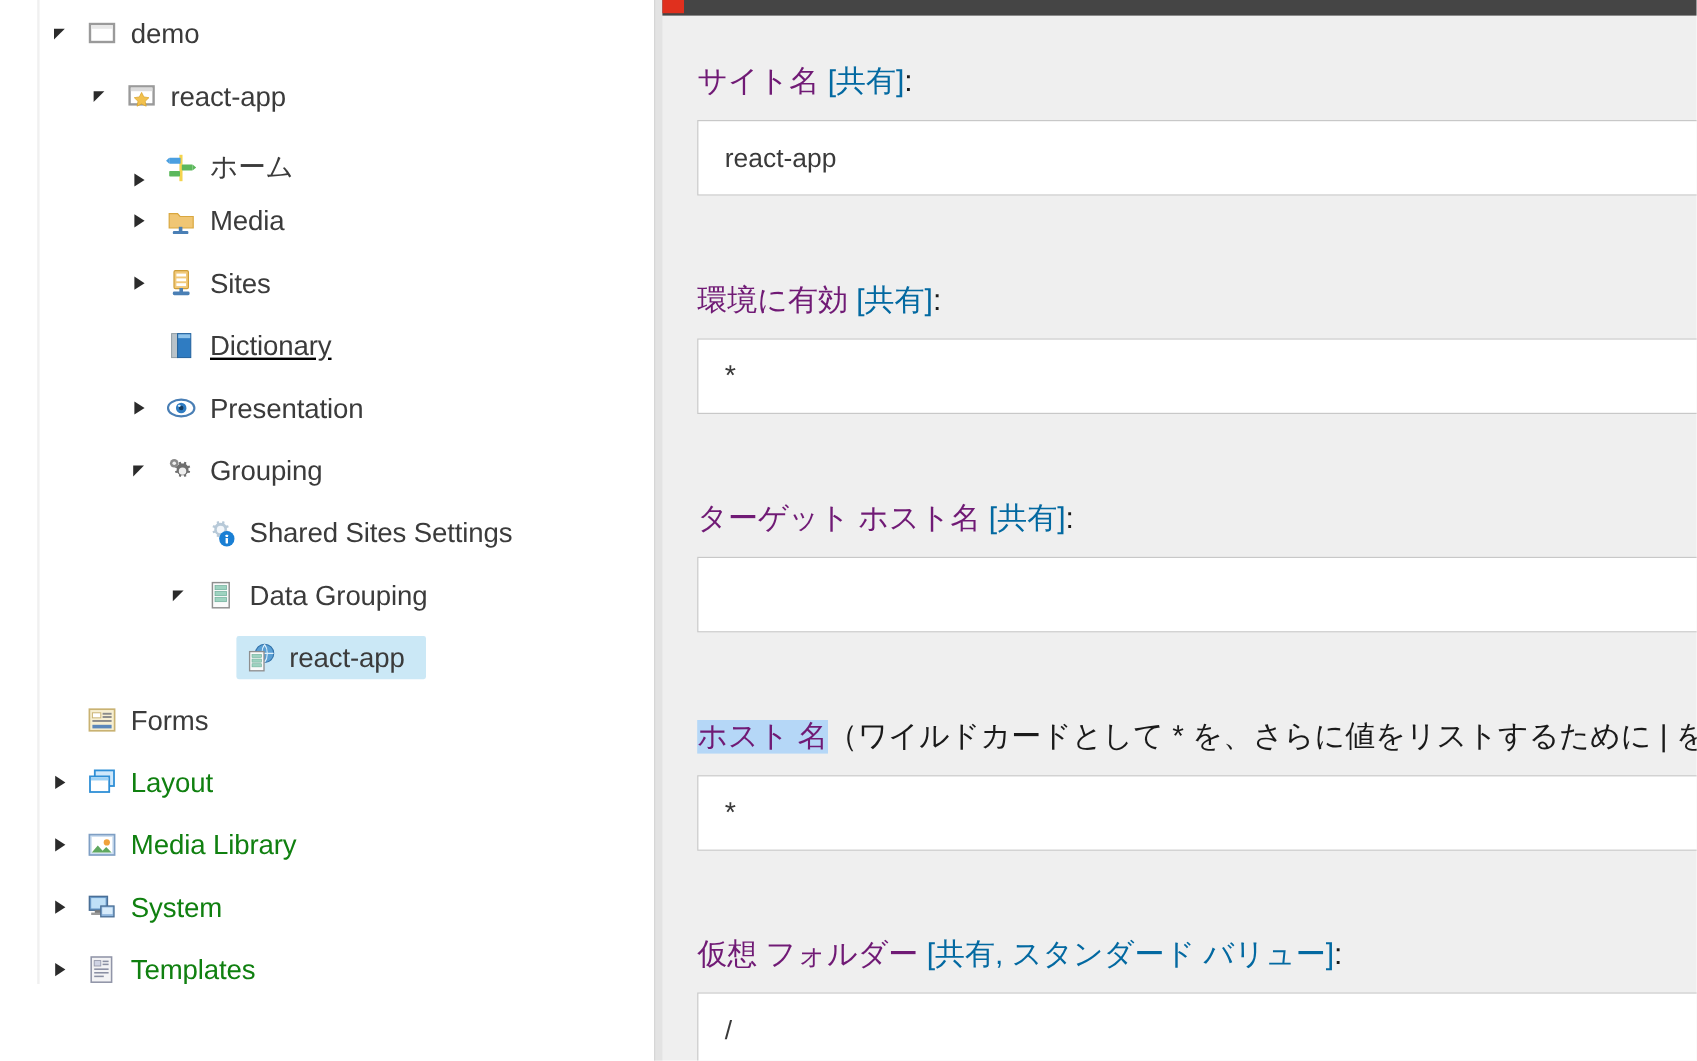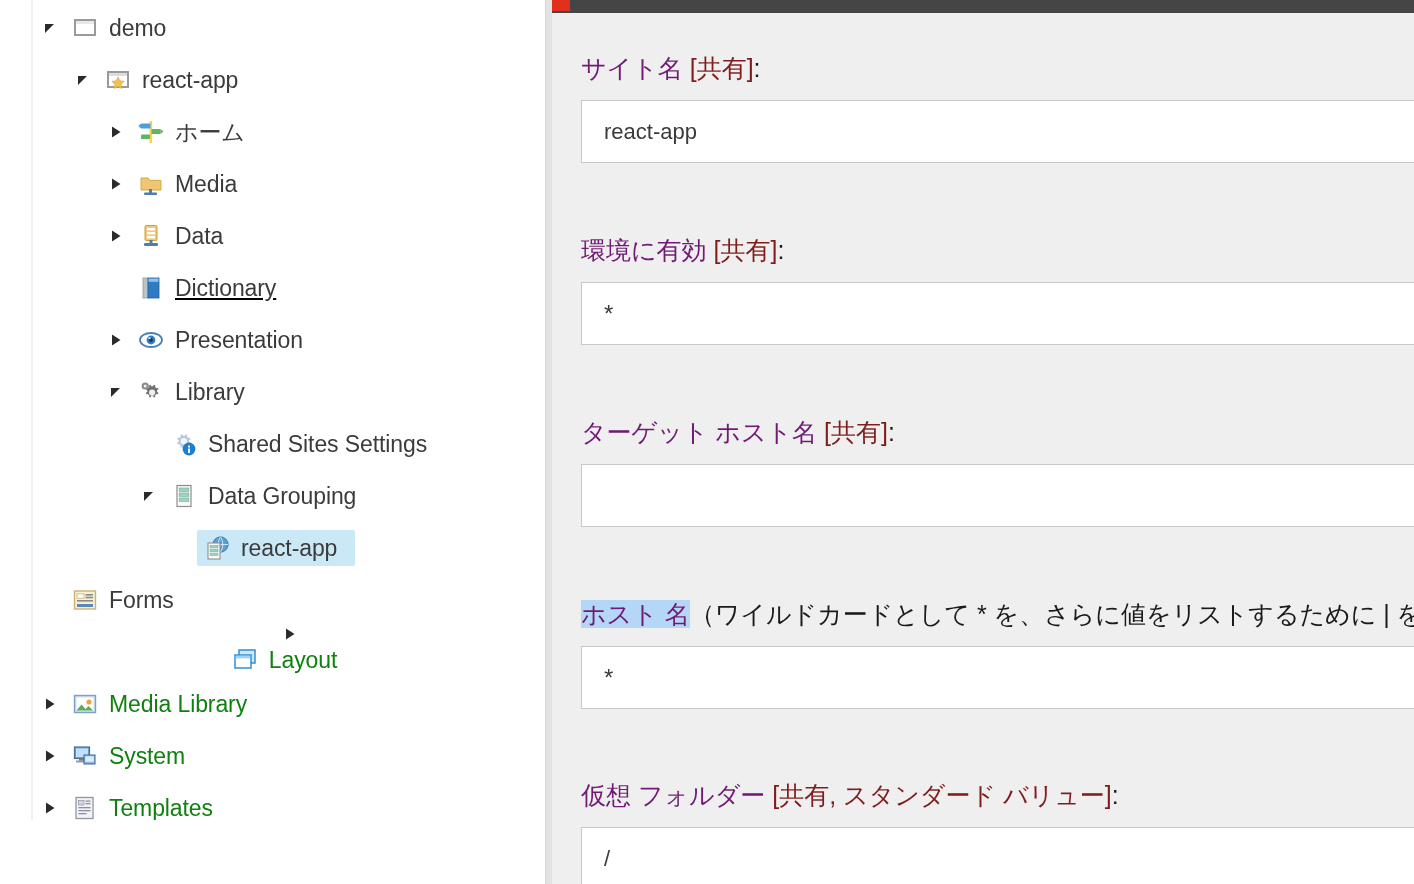--- a/index.html
+++ b/index.html
@@ -119,21 +119,21 @@
     color: #1a1a1a;
     white-space: nowrap;
     line-height: 30px;
   }
   .label-main { color: #701a75; }
   .label-main.hl {
     background: #b5d7f7;
     text-align: center;
   }
   .label-meta {
-    color: #7f1d1d;
+    color: #0369a1;
     font-weight: normal;
   }
   .label-colon { color: #1a1a1a; }
 
   .text-input {
     margin-top: 17px;
     height: 63px;
     background: #ffffff;
     border: 1px solid #c8c8c8;
     box-sizing: border-box;
@@ -180,21 +180,21 @@
             <span class="node-icon">
               <svg width="26" height="26" viewBox="0 0 26 26">
                 <rect x="3" y="5" width="20" height="15" fill="#fff" stroke="#9a9a9a" stroke-width="2"></rect>
                 <rect x="4" y="6" width="18" height="3" fill="#dcdcdc"></rect>
                 <polygon points="13,10 14.9,13.8 19.1,14.4 16,17.4 16.8,21.5 13,19.6 9.2,21.5 10,17.4 6.9,14.4 11.1,13.8" fill="#f2c14e" stroke="#d8a227" stroke-width="0.6"></polygon>
               </svg>
             </span>
             <span class="node-label">react-app</span>
           </span>
         </div>
-        <div class="tree-row" style="padding-left: 66px;">
+        <div class="tree-row" style="padding-left: 66px; align-items: flex-end;">
           <span class="twisty">
             <svg width="16" height="16" viewBox="0 0 16 16">
               <polygon points="4,2.5 12.5,8 4,13.5" fill="#2b2b2b"></polygon>
             </svg>
           </span>
           <span class="node-wrap">
             <span class="node-icon">
               <svg width="26" height="26" viewBox="0 0 26 26">
                 <rect x="11.5" y="2" width="2.6" height="22" fill="#f4d44d"></rect>
                 <rect x="3" y="4.5" width="9.5" height="5" rx="0.6" fill="#4b9fe0"></rect>
@@ -234,21 +234,21 @@
             <span class="node-icon">
               <svg width="26" height="26" viewBox="0 0 26 26">
                 <rect x="7" y="2.5" width="12" height="15" rx="1.2" fill="#f1c97a" stroke="#cf9e38" stroke-width="1"></rect>
                 <rect x="9" y="5" width="8" height="2.4" fill="#fff"></rect>
                 <rect x="9" y="9" width="8" height="2.4" fill="#fff"></rect>
                 <rect x="9" y="13" width="8" height="2.4" fill="#fff"></rect>
                 <rect x="11.5" y="17" width="3" height="3.5" fill="#4a7fb5"></rect>
                 <rect x="6" y="20" width="14" height="3" rx="1.2" fill="#4a7fb5"></rect>
               </svg>
             </span>
-            <span class="node-label">Data</span>
+            <span class="node-label">Sites</span>
           </span>
         </div>
         <div class="tree-row" style="padding-left: 66px; text-decoration: underline;">
           <span class="twisty"></span>
           <span class="node-wrap">
             <span class="node-icon">
               <svg width="26" height="26" viewBox="0 0 26 26">
                 <rect x="5" y="3" width="5" height="20" fill="#b9c3c9" stroke="#8e9ba3" stroke-width="0.8"></rect>
                 <rect x="10" y="3" width="11" height="20" fill="#2f7cc2" stroke="#1f5f9b" stroke-width="0.8"></rect>
                 <rect x="10.5" y="3.6" width="10" height="3.2" fill="#8fc3ea"></rect>
@@ -285,21 +285,21 @@
             <span class="node-icon">
               <svg width="26" height="26" viewBox="0 0 26 26">
                 <g fill="#6f6f6f">
                   <path d="M11 6.3l1.6-.55.55 1.5a6 6 0 0 1 2 .0l.55-1.5 1.6.55-.3 1.55a6 6 0 0 1 1.4 1.4l1.55-.3.55 1.6-1.5.55a6 6 0 0 1 0 2l1.5.55-.55 1.6-1.55-.3a6 6 0 0 1-1.4 1.4l.3 1.55-1.6.55-.55-1.5a6 6 0 0 1-2 0l-.55 1.5-1.6-.55.3-1.55a6 6 0 0 1-1.4-1.4l-1.55.3-.55-1.6 1.5-.55a6 6 0 0 1 0-2l-1.5-.55.55-1.6 1.55.3a6 6 0 0 1 1.4-1.4z"></path>
                 </g>
                 <circle cx="14.1" cy="13.6" r="3.1" fill="#efefef"></circle>
                 <circle cx="7.2" cy="7" r="3.6" fill="#8a8a8a"></circle>
                 <circle cx="7.2" cy="7" r="1.5" fill="#efefef"></circle>
               </svg>
             </span>
-            <span class="node-label">Library</span>
+            <span class="node-label">Grouping</span>
           </span>
         </div>
         <div class="tree-row" style="padding-left: 99px;">
           <span class="twisty"></span>
           <span class="node-wrap">
             <span class="node-icon">
               <svg width="26" height="26" viewBox="0 0 26 26">
                 <g fill="#b7c9d8">
                   <path d="M9.5 3.8l1.7-.6.6 1.6a6.4 6.4 0 0 1 2.1 0l.6-1.6 1.7.6-.3 1.65a6.4 6.4 0 0 1 1.5 1.5l1.65-.32.6 1.7-1.6.6a6.4 6.4 0 0 1 0 2.1l1.6.6-.6 1.7-1.65-.32a6.4 6.4 0 0 1-1.5 1.5l.3 1.65-1.7.6-.6-1.6a6.4 6.4 0 0 1-2.1 0l-.6 1.6-1.7-.6.3-1.65a6.4 6.4 0 0 1-1.5-1.5l-1.65.32-.6-1.7 1.6-.6a6.4 6.4 0 0 1 0-2.1l-1.6-.6.6-1.7 1.65.32a6.4 6.4 0 0 1 1.5-1.5z"></path>
                 </g>
@@ -355,21 +355,21 @@
                 <rect x="5" y="7" width="7" height="4.2" fill="#fff" stroke="#c9b272" stroke-width="0.8"></rect>
                 <rect x="13.5" y="7" width="7.5" height="1.6" fill="#8a8a8a"></rect>
                 <rect x="13.5" y="9.7" width="7.5" height="1.6" fill="#8a8a8a"></rect>
                 <rect x="5" y="13" width="16" height="1.6" fill="#8a8a8a"></rect>
                 <rect x="5" y="17" width="16" height="3" fill="#5b87bb"></rect>
               </svg>
             </span>
             <span class="node-label">Forms</span>
           </span>
         </div>
-        <div class="tree-row" style="padding-left: 0px; flex-direction: column;">
+        <div class="tree-row" style="padding-left: 0px;">
           <span class="twisty">
             <svg width="16" height="16" viewBox="0 0 16 16">
               <polygon points="4,2.5 12.5,8 4,13.5" fill="#2b2b2b"></polygon>
             </svg>
           </span>
           <span class="node-wrap">
             <span class="node-icon">
               <svg width="26" height="26" viewBox="0 0 26 26">
                 <rect x="7" y="3" width="16" height="13" fill="#cfe8fb" stroke="#2f8fd6" stroke-width="1.5"></rect>
                 <rect x="3" y="8" width="16" height="13" fill="#ffffff" stroke="#2f8fd6" stroke-width="1.5"></rect>

